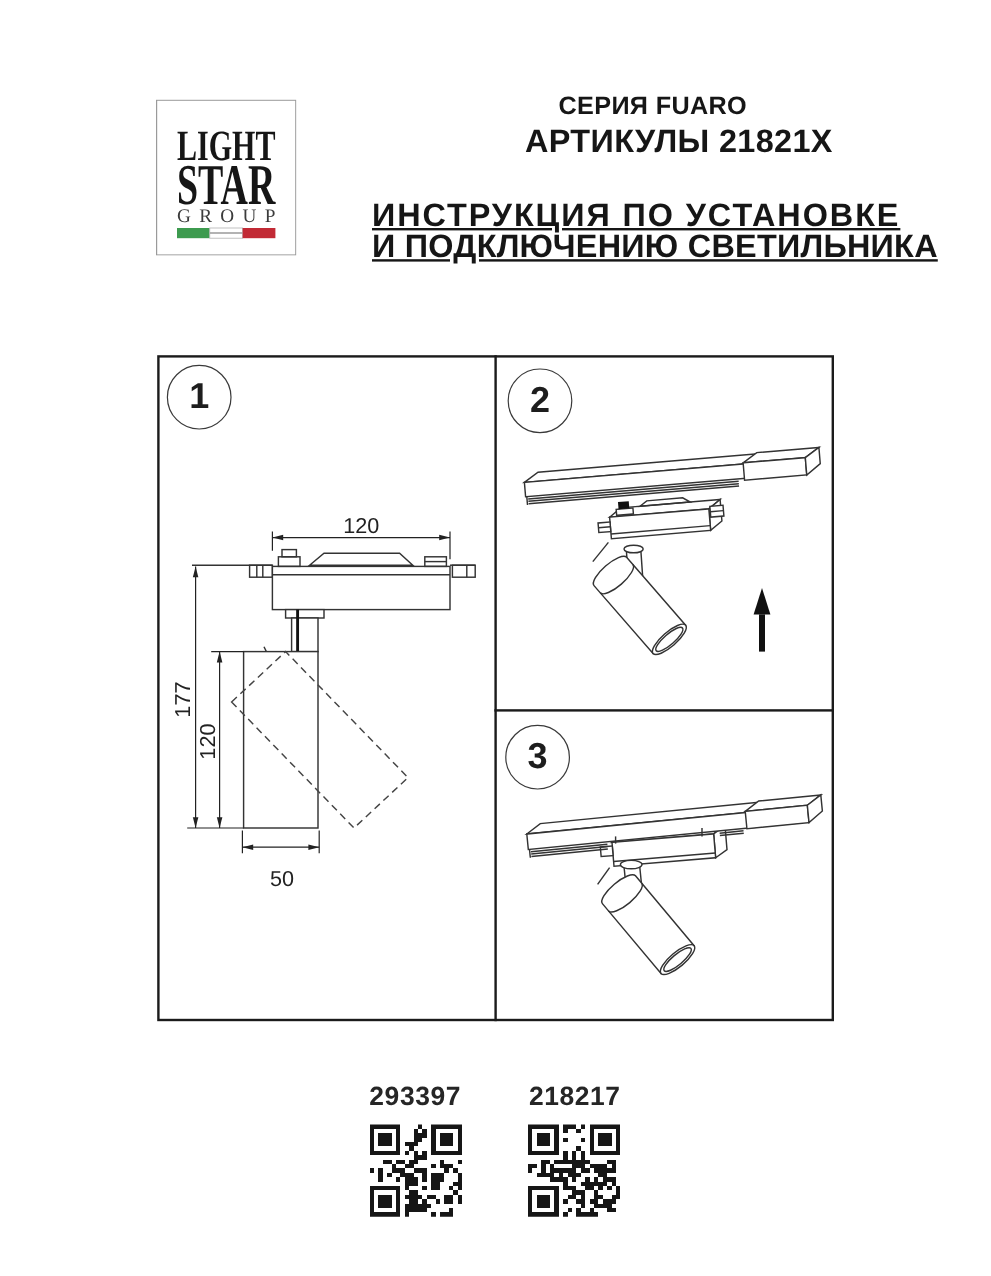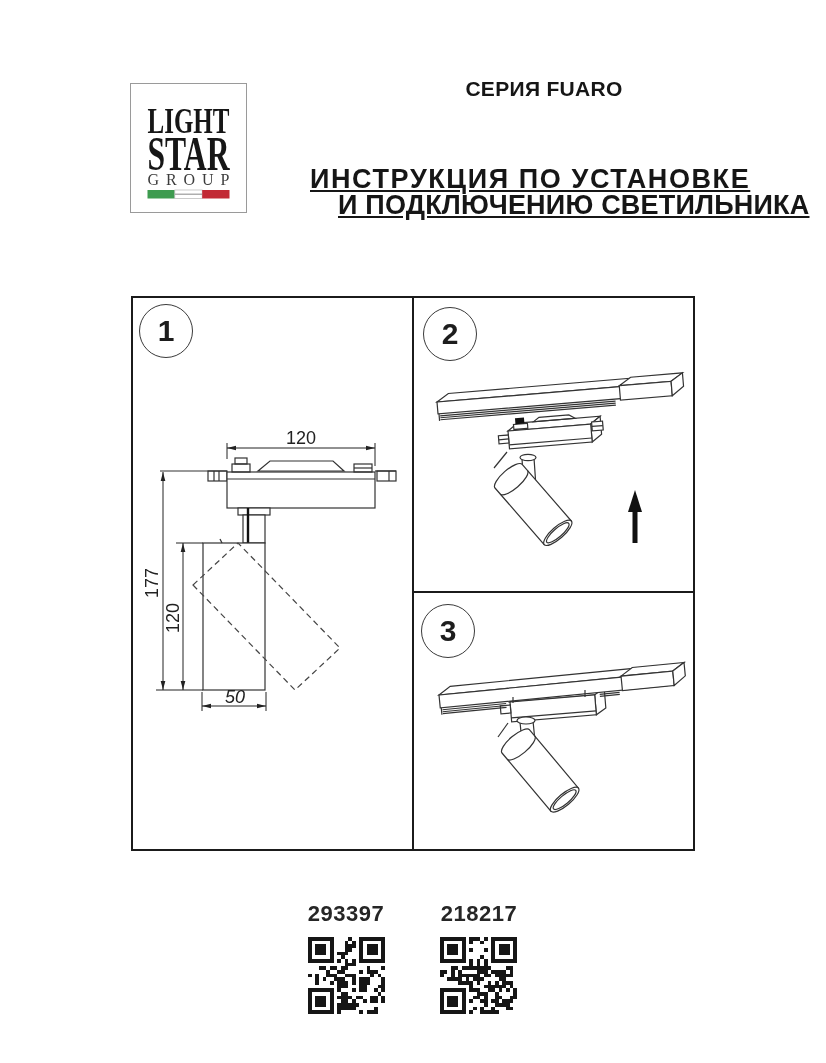--- a/index.html
+++ b/index.html
@@ -20,21 +20,21 @@
   }
   .hdr-series{font-size:21px;line-height:20px;letter-spacing:0.3px;text-align:center;}
   .hdr-articles{font-size:27px;line-height:26px;margin-top:6px;letter-spacing:0.3px;}
   .hdr-title{
     position:absolute;left:310px;top:166px;
     font-weight:700;font-size:27px;line-height:26px;color:#161616;
     white-space:nowrap;
     text-decoration:underline;
   }
   .hdr-title .l1{letter-spacing:1.6px;}
-  .hdr-title .l2{letter-spacing:0.2px;margin-left:28px;}
+  .hdr-title .l2{letter-spacing:0.2px;}
   
   .frame{
     position:absolute;left:131px;top:296px;width:560px;height:551px;
     border:2px solid #1b1b1b;
   }
   .divider-v{position:absolute;left:412px;top:296px;width:2px;height:555px;background:#1b1b1b;}
   .divider-h{position:absolute;left:412px;top:591px;width:283px;height:2px;background:#1b1b1b;}
   .drawing-layer{position:absolute;left:131px;top:296px;pointer-events:none;}
   
   .step-circle{
@@ -48,21 +48,21 @@
   .step-3{left:421px;top:604px;}
   
   .dim{
     position:absolute;width:44px;height:18px;text-align:center;
     font-size:18px;color:#222;line-height:18px;
   }
   .dim-rot{transform:rotate(-90deg);}
   .dim-top120{left:279px;top:429px;}
   .dim-177{left:130px;top:574px;}
   .dim-120l{left:151px;top:609px;}
-  .dim-50{left:213px;top:688px;font-style:italic;}
+  .dim-50{left:213px;top:723px;}
   
   .qr-label{
     position:absolute;top:901px;width:80px;text-align:center;
     font-size:22px;font-weight:700;color:#262626;letter-spacing:0.5px;
   }
   .qr-label-left{left:306px;}
   .qr-label-right{left:439px;}
   .qr-box{position:absolute;top:937px;width:77px;height:77px;}
   .qr-box-left{left:308px;}
   .qr-box-right{left:440px;}
@@ -88,20 +88,21 @@
     <g>
       <rect x="17.5" y="107" width="27.3" height="8.5" fill="#3d9b4f"></rect>
       <rect x="44.8" y="107" width="27.4" height="8.5" fill="#ffffff" stroke="#b5b5b5" stroke-width="0.7"></rect>
       <line x1="45" y1="111.2" x2="72" y2="111.2" stroke="#9a9a9a" stroke-width="1.2"></line>
       <rect x="72.2" y="107" width="27.3" height="8.5" fill="#c22a35"></rect>
     </g>
   </svg>
 
   <div class="hdr-right">
     <div class="hdr-series">СЕРИЯ FUARO</div>
+    <div class="hdr-articles">АРТИКУЛЫ 21821X</div>
   </div>
   <div class="hdr-title">
     <div class="l1">ИНСТРУКЦИЯ ПО УСТАНОВКЕ</div>
     <div class="l2">И ПОДКЛЮЧЕНИЮ СВЕТИЛЬНИКА</div>
   </div>
 
   <div class="frame"></div>
   <div class="divider-v"></div>
   <div class="divider-h"></div>
 

